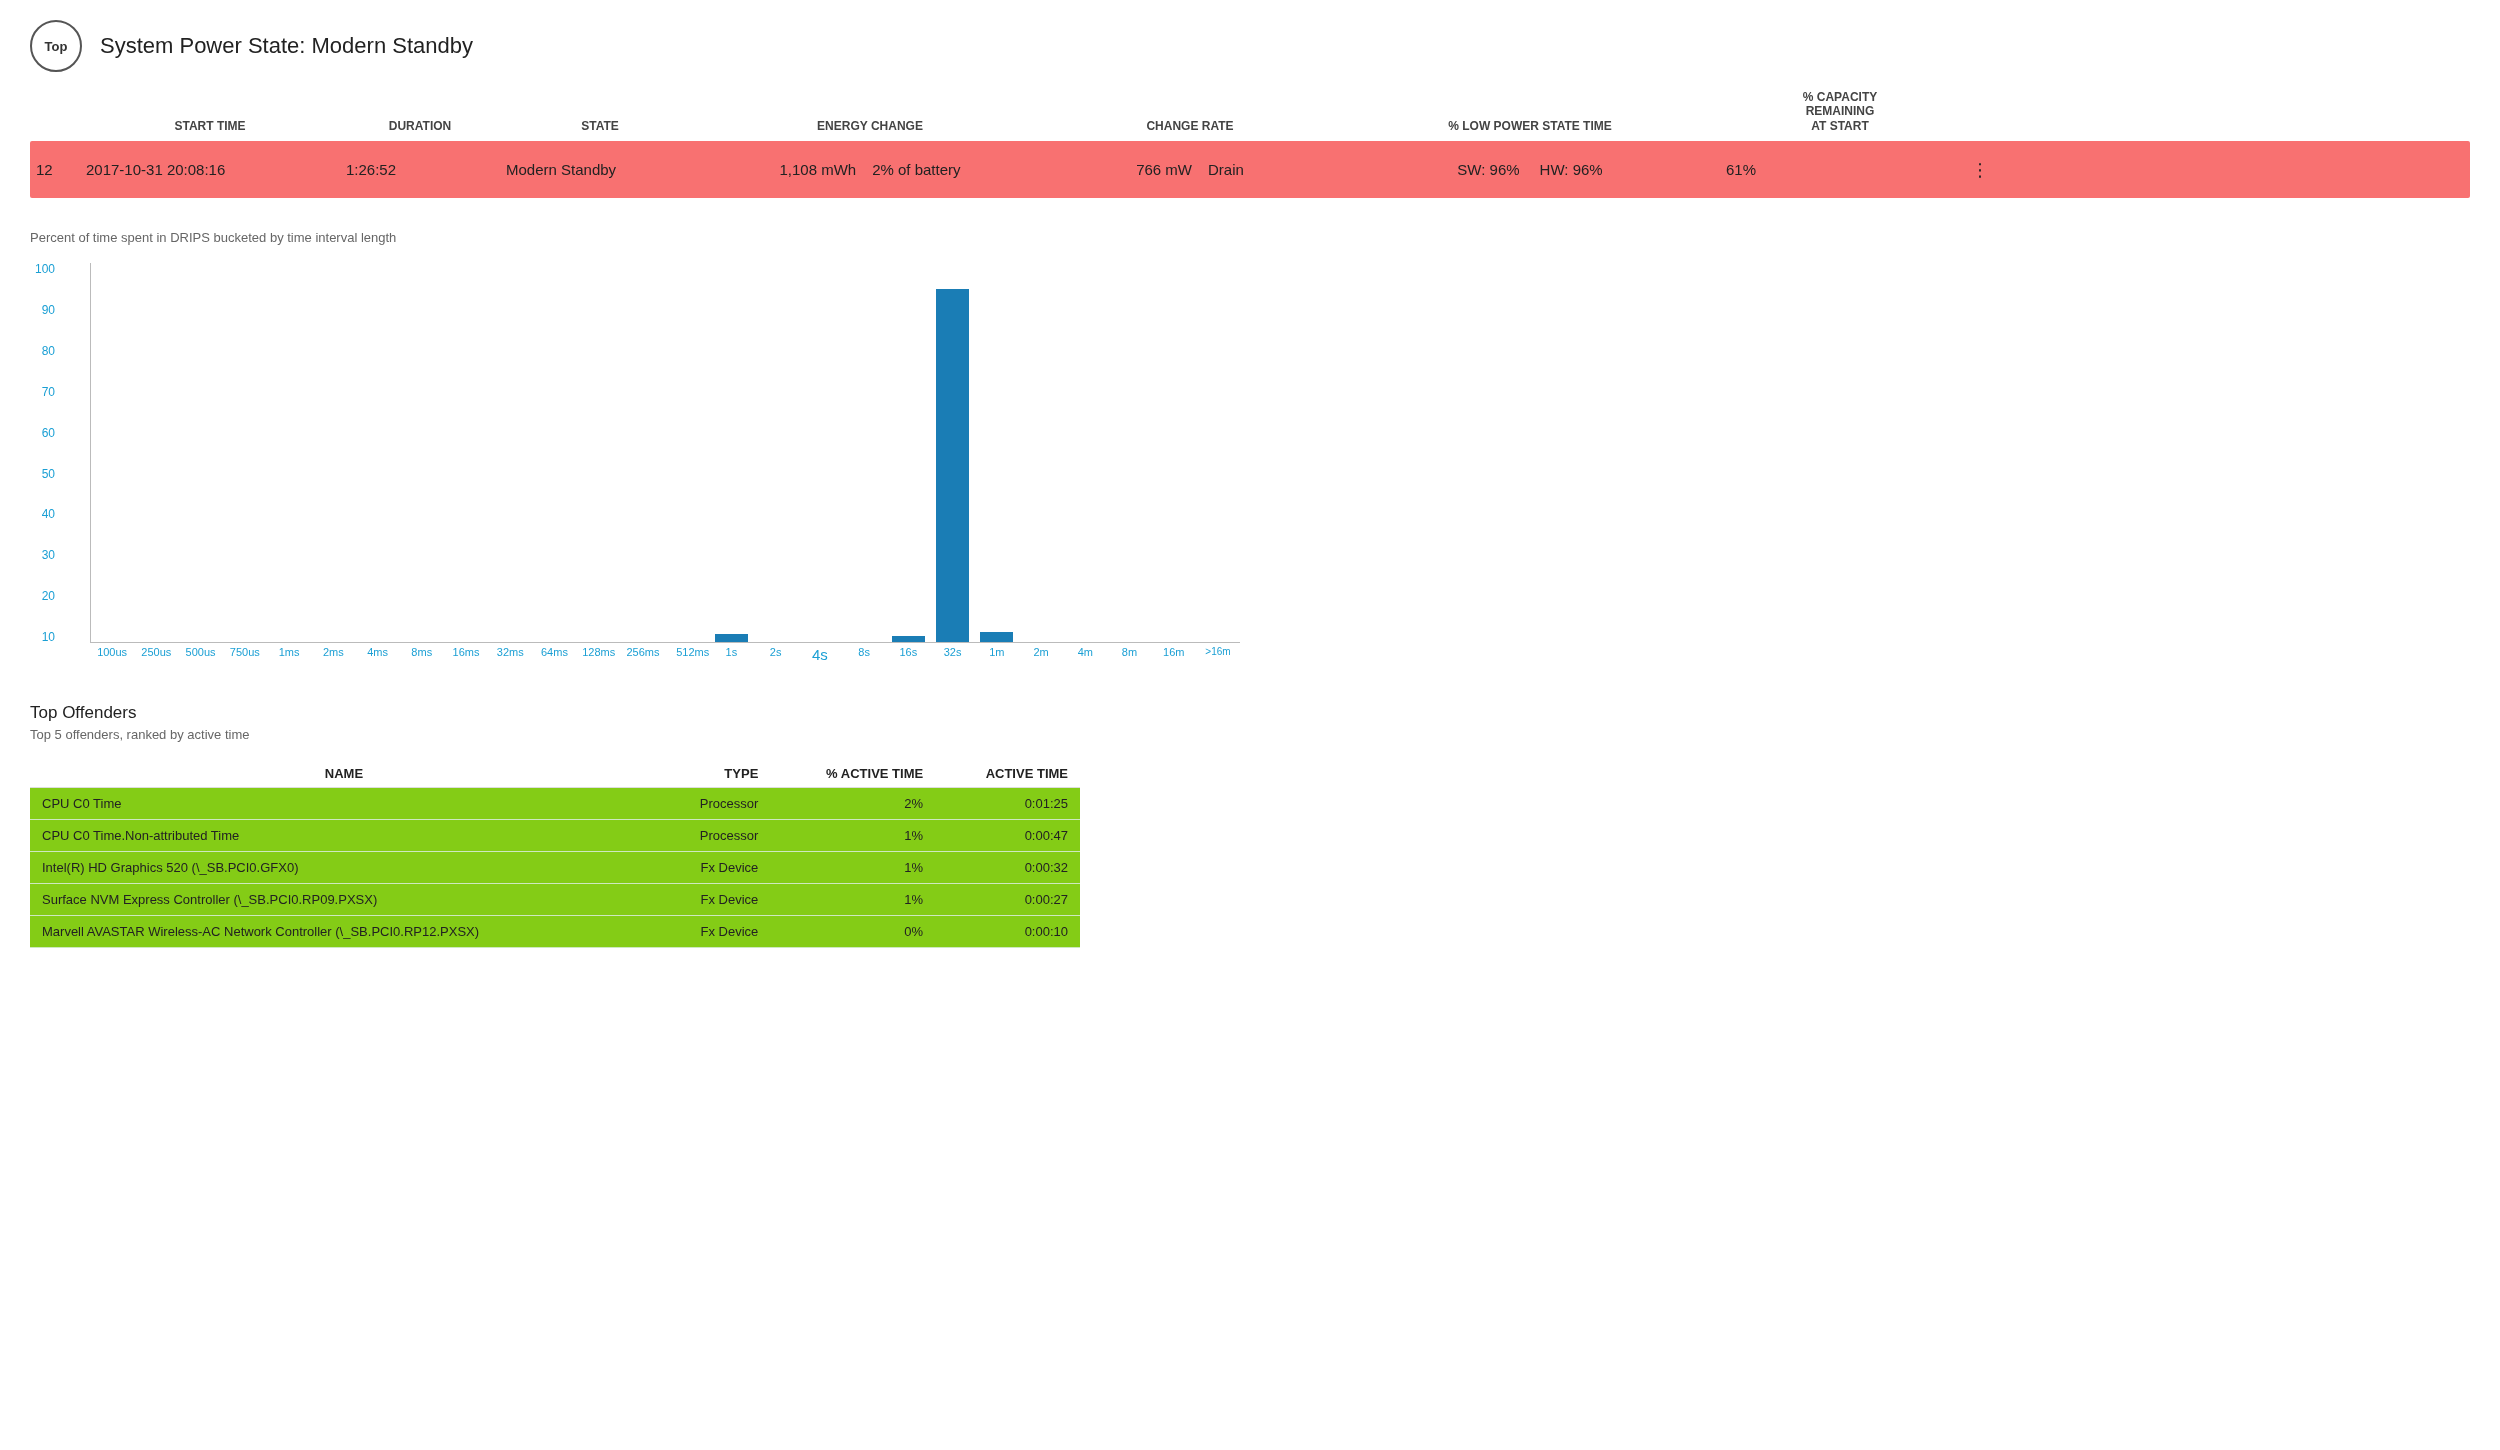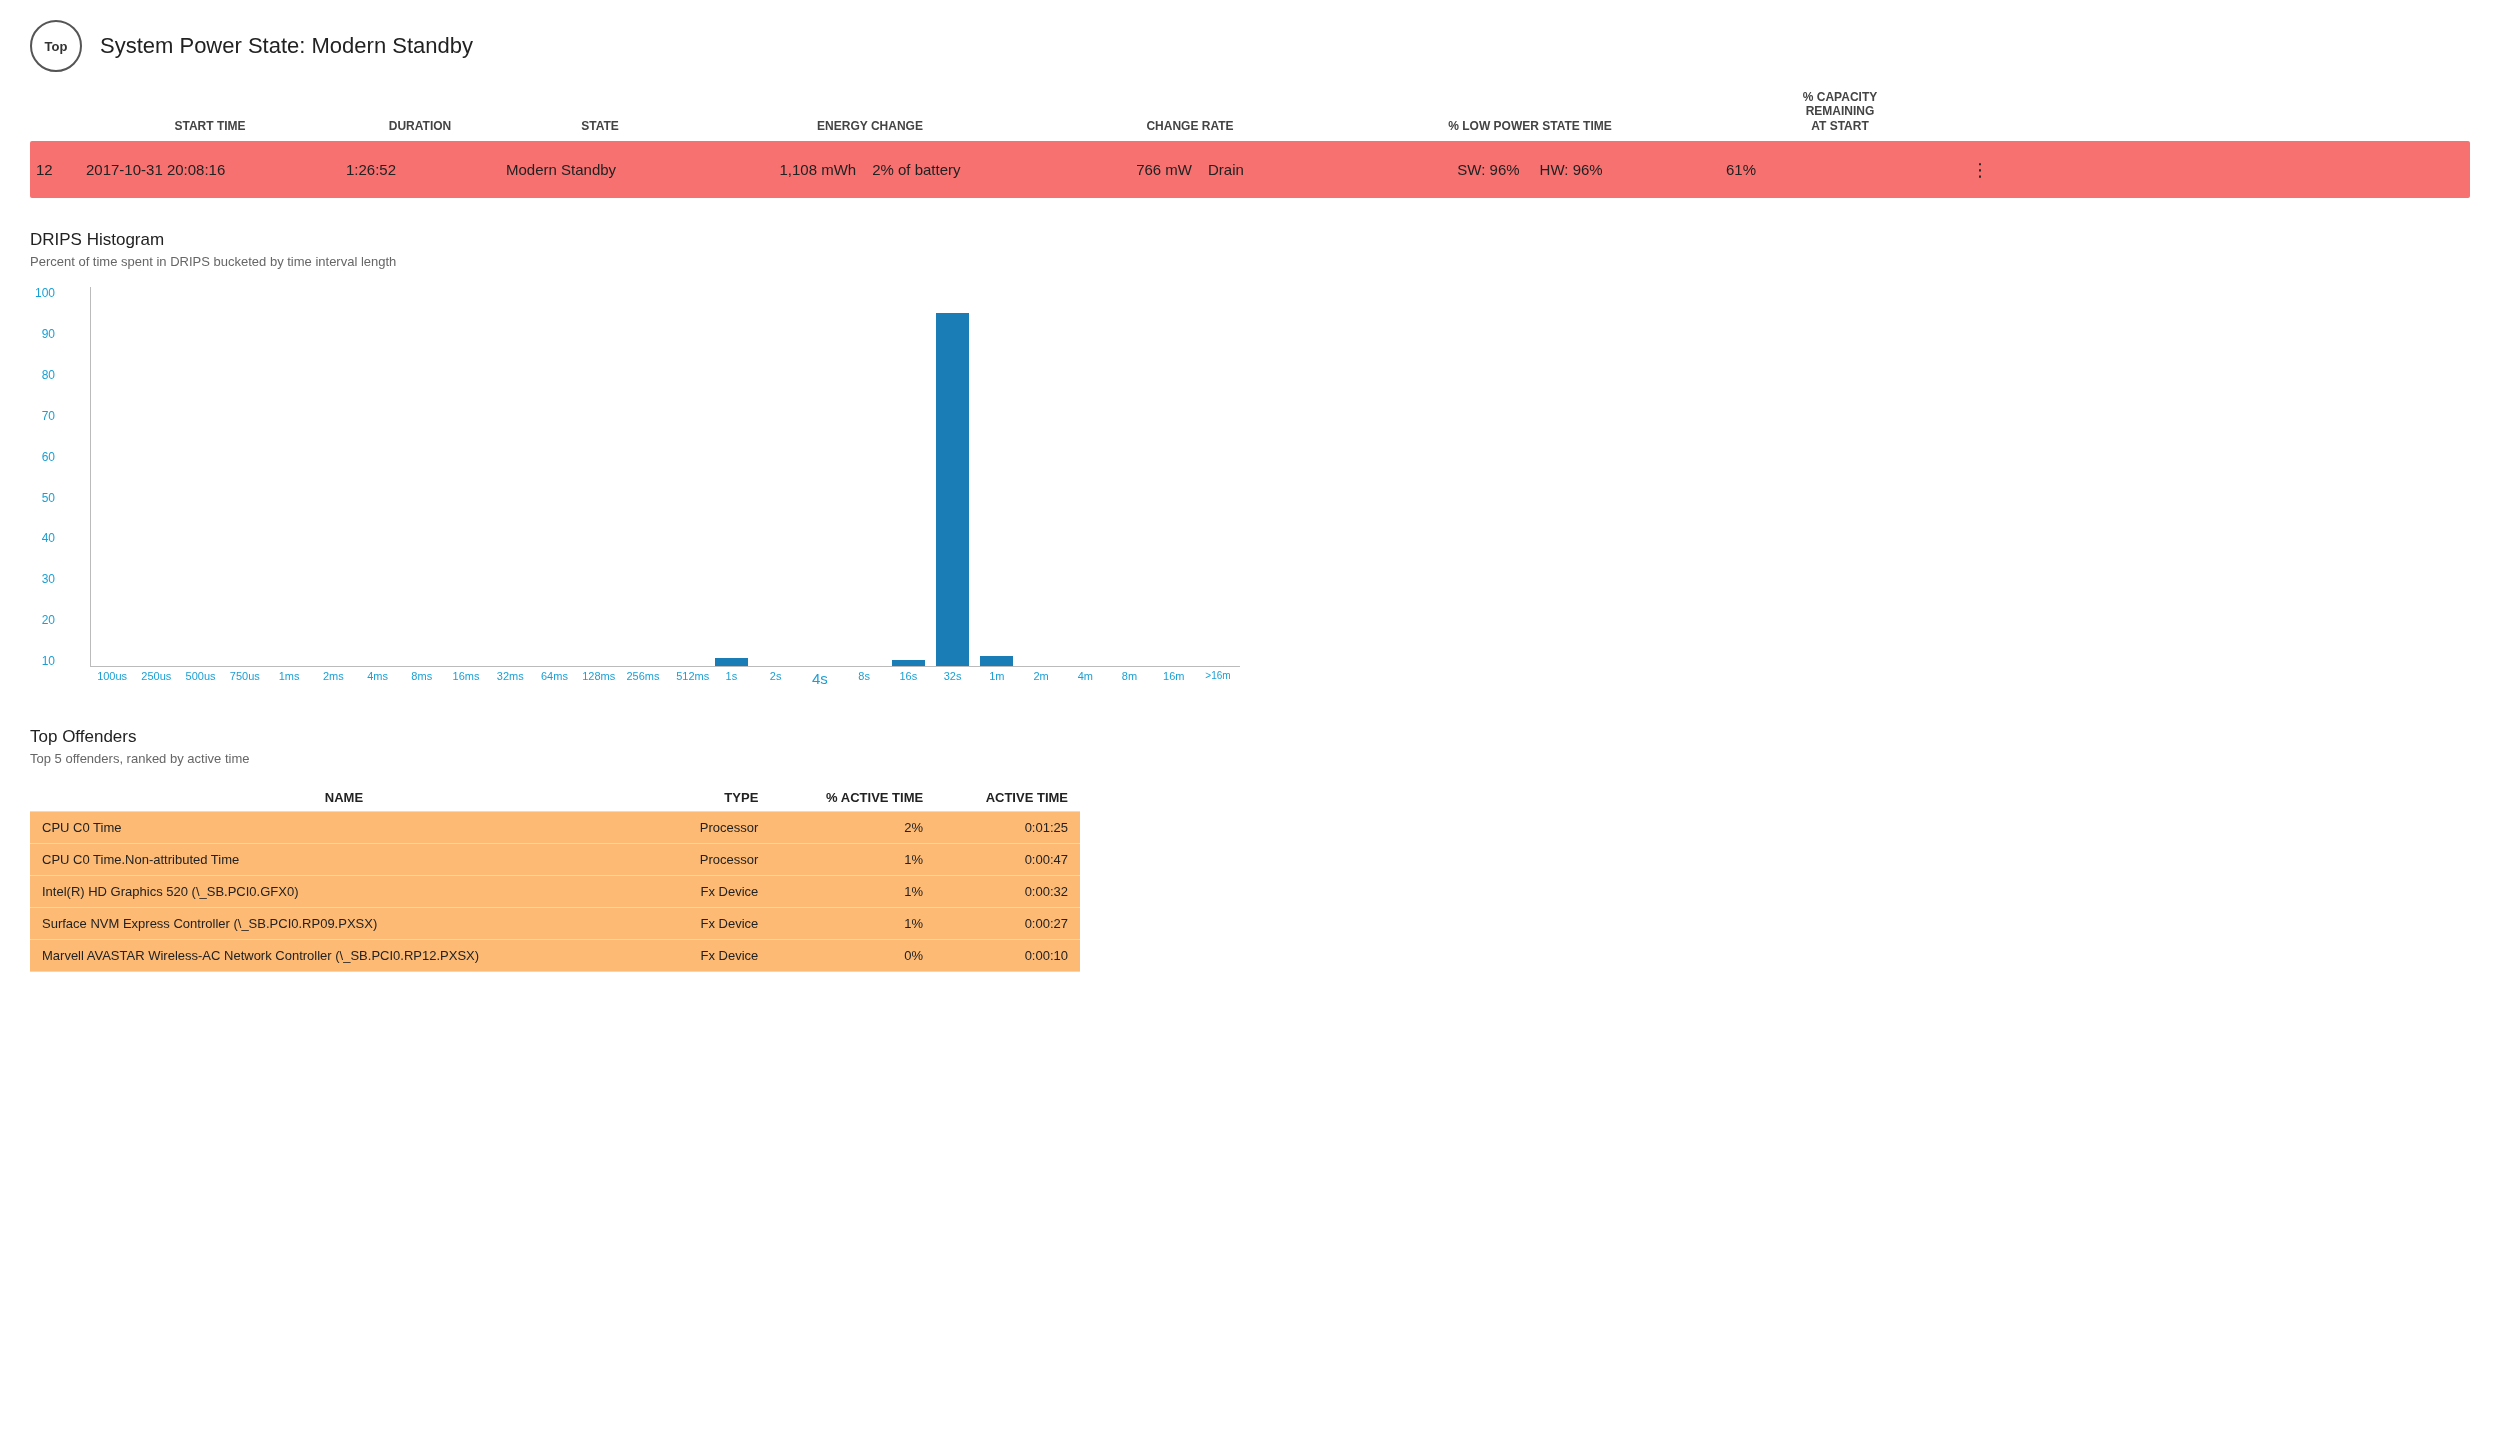--- a/index.html
+++ b/index.html
@@ -152,21 +152,21 @@
       border-bottom: 1px solid #ddd;
       color: #222;
       text-transform: uppercase;
     }
     .offenders-table thead tr th.name-col {
       text-align: center;
     }
     .offenders-table tbody tr td {
       padding: 8px 12px;
       font-size: 13px;
-      background: #fdba74;
+      background: #84cc16;
       border-bottom: 1px solid #cde8c0;
     }
     .offenders-table tbody tr td.name-col {
       text-align: left;
     }
     .offenders-table tbody tr td.right-col {
       text-align: right;
     }
   </style>
 </head>
@@ -208,21 +208,20 @@
     </div>
     <div class="td low-power-cell">
       <span class="sw-part">SW: 96%</span>
       <span class="hw-part">HW: 96%</span>
     </div>
     <div class="td">61%</div>
     <div class="td more-btn">⋮</div>
   </div>
 
   <div class="section">
-    <div class="section-title">DRIPS Histogram</div>
     <div class="section-subtitle">Percent of time spent in DRIPS bucketed by time interval length</div>
 
     <div style="position:relative; margin-left: 60px;">
 
       <div style="position:absolute; left:-55px; top:0; height:380px; display:flex; flex-direction:column; justify-content:space-between; align-items:flex-end;">
         <span class="y-label">100</span>
         <span class="y-label">90</span>
         <span class="y-label">80</span>
         <span class="y-label">70</span>
         <span class="y-label">60</span>

